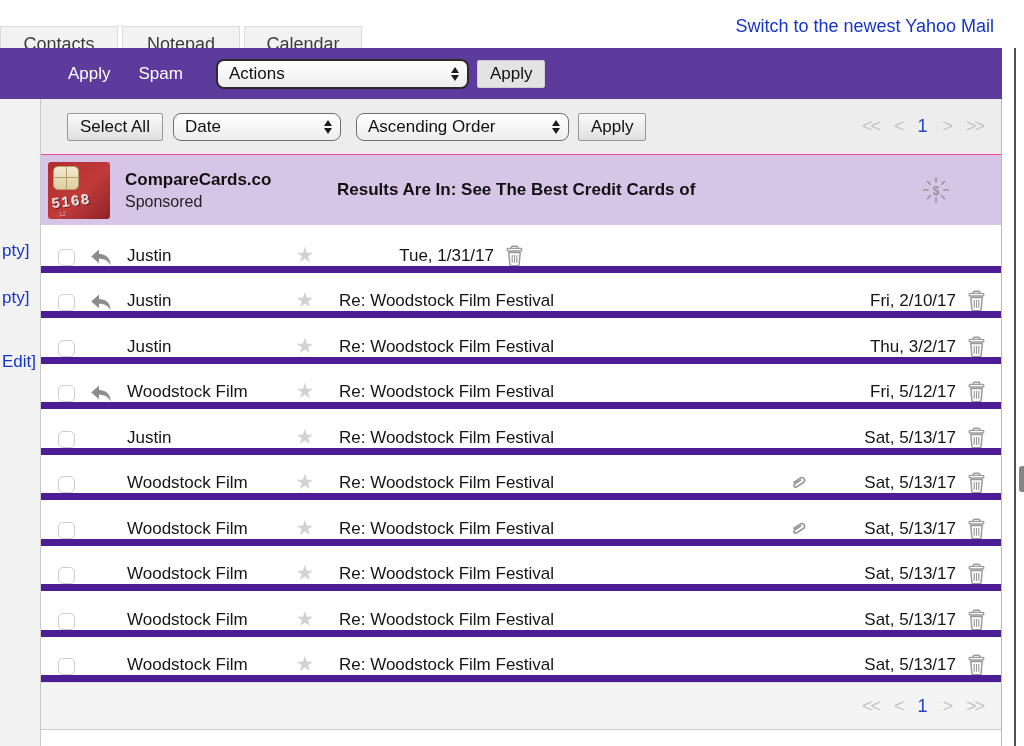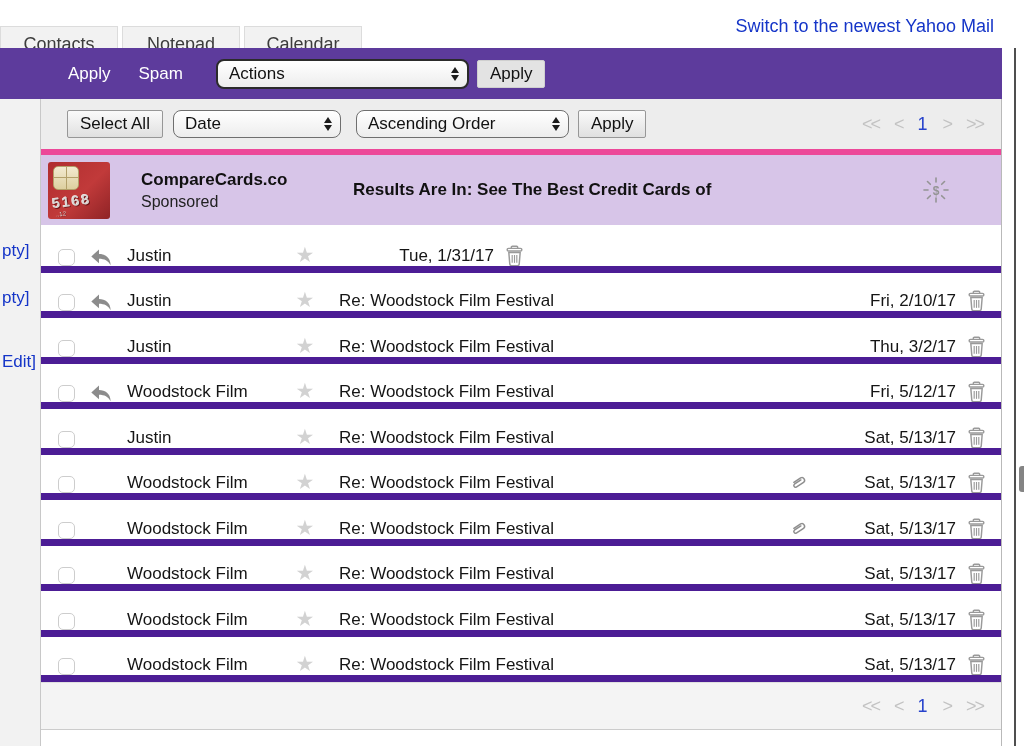--- a/index.html
+++ b/index.html
@@ -52,21 +52,21 @@
     background:#f2f2f2; border-right:1px solid #c8c8c8;
   }
   .side-frag { position:absolute; left:2px; font-size:17px; color:var(--link-blue); white-space:nowrap; cursor:pointer; }
   .side-frag.f0 { top:142px; } .side-frag.f1 { top:189px; } .side-frag.f2 { top:253px; }
   
   .main {
     position:absolute; top:99px; left:41px; width:961px; height:647px;
     border-right:1px solid #b9b9b9; display:flex; flex-direction:column; background:#fff;
   }
   .sort-bar {
-    height:56px; background:#ededed; border-bottom:6px solid #ec4899;
+    height:56px; background:#ededed; border-bottom:1px solid #ec4899;
     display:flex; align-items:center; padding:0 18px 0 17px; flex:none;
   }
   .sort-bar .mac-select { height:28px; border:1.5px solid #6f6f6f; }
   .sort-bar .sel-field { width:168px; margin-left:10px; }
   .sort-bar .sel-order { width:213px; margin-left:15px; }
   .sort-bar .btn { margin-left:9px; }
   .pager { margin-left:auto; display:flex; align-items:center; gap:15px; font-size:18px; }
   .pager .pg-arrow { color:#c2c2c2; letter-spacing:-2px; cursor:pointer; }
   .pager .pg-num { color:var(--page-blue); cursor:pointer; }
   
@@ -89,21 +89,21 @@
   .ad-chip:after { left:12px; top:0; bottom:0; width:1px; }
   .ad-num {
     position:absolute; left:4px; bottom:10px; font-size:14px; font-weight:bold;
     color:#d8d4d2; letter-spacing:2px; transform:rotate(-7deg);
     text-shadow:1px 1px 0 #6e1517, -0.5px -0.5px 0 #f4eceb;
   }
   .ad-num-sm {
     position:absolute; left:8px; bottom:2px; font-size:6px; color:#d8d4d2;
     transform:rotate(-7deg); text-shadow:0.5px 0.5px 0 #6e1517;
   }
-  .ad-sender-col { margin-left:31px; width:212px; }
+  .ad-sender-col { margin-left:15px; width:212px; }
   .ad-sender { font-size:17px; font-weight:bold; color:#111; }
   .ad-tag { font-size:16px; color:#222; margin-top:3px; }
   .ad-subject-col { flex:1; min-width:0; }
   .ad-subject { font-size:17px; font-weight:bold; color:#111; }
   .ad-preview { font-size:16.5px; color:#222; margin-top:3px; }
   .ad-money { margin:0 52px 0 10px; flex:none; }
   
   .mail-list { flex:none; }
   .mail-row {
     height:45.5px; border-bottom:7px solid #4c1d95; background:#fff;

